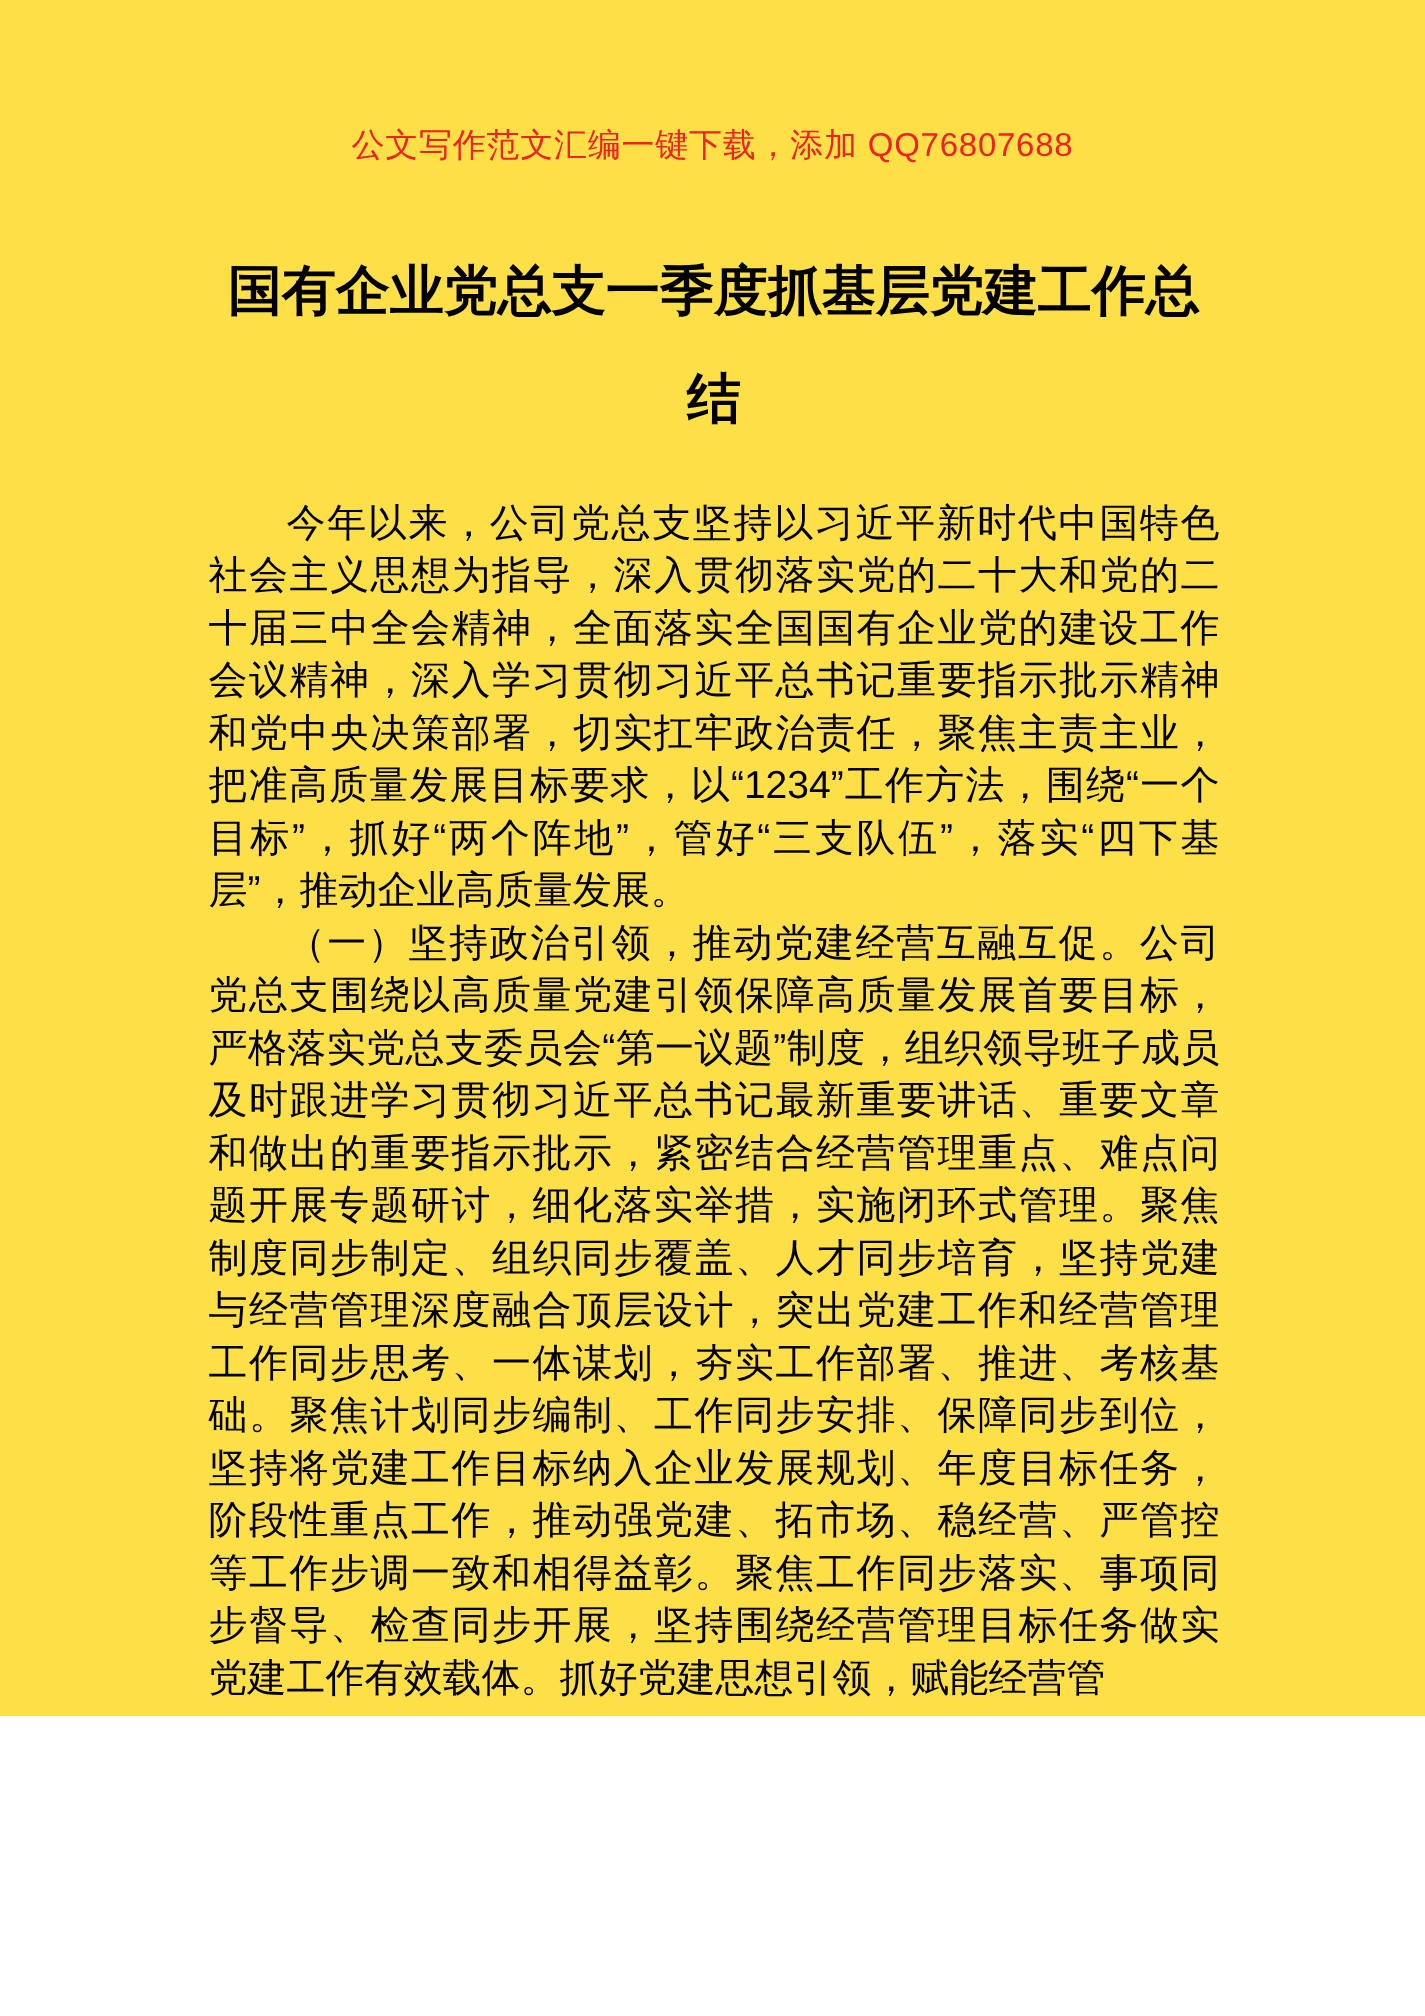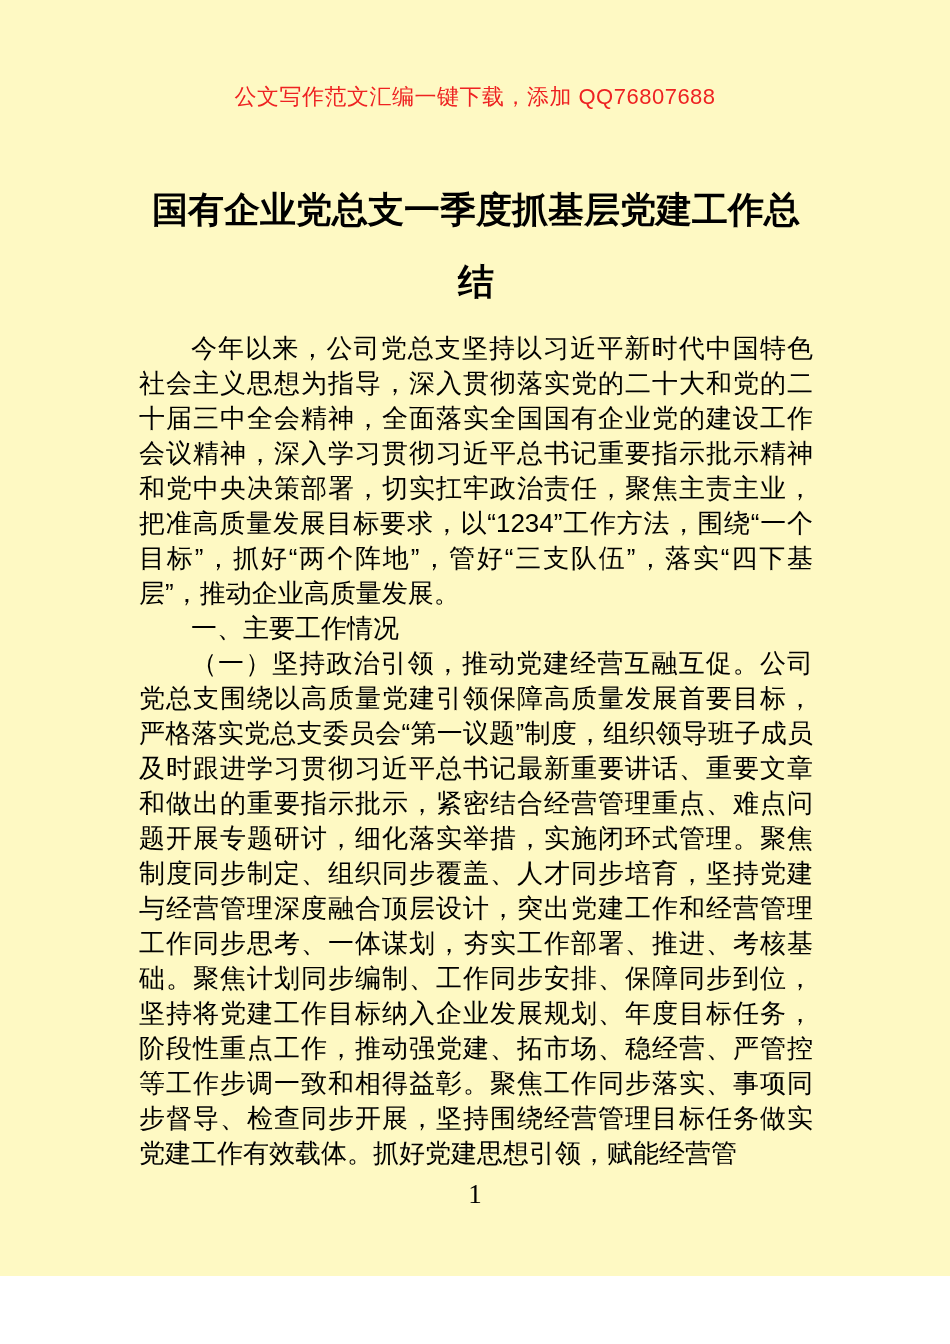--- a/index.html
+++ b/index.html
@@ -3,41 +3,41 @@
 <meta charset="utf-8">
 <style>
   html, body {
     margin: 0;
     padding: 0;
     background: #ffffff;
   }
   .page {
     position: relative;
     width: 950px;
-    height: 1276px;
-    background: #fef9c3;
+    height: 1144px;
+    background: #fde047;
     overflow: hidden;
     font-family: "Liberation Sans", sans-serif;
     color: #000000;
   }
   .promo {
     position: absolute;
     top: 82px;
     left: 0;
     width: 100%;
     text-align: center;
     font-size: 22px;
     line-height: 30px;
     color: #ee2222;
     font-weight: 500;
     letter-spacing: 0.5px;
   }
   .title {
     position: absolute;
-    top: 174px;
+    top: 158px;
     left: 139px;
     width: 674px;
     margin: 0;
     text-align: center;
     font-size: 36px;
     line-height: 72px;
     font-weight: bold;
     color: #000000;
   }
   .content {
@@ -73,19 +73,18 @@
 <body>
 
 <div class="page">
 
   <div class="promo" style="color: rgb(238, 34, 34);">公文写作范文汇编一键下载，添加 QQ76807688</div>
 
   <h1 class="title">国有企业党总支一季度抓基层党建工作总结</h1>
 
   <div class="content">
     <p class="para">今年以来，公司党总支坚持以习近平新时代中国特色社会主义思想为指导，深入贯彻落实党的二十大和党的二十届三中全会精神，全面落实全国国有企业党的建设工作会议精神，深入学习贯彻习近平总书记重要指示批示精神和党中央决策部署，切实扛牢政治责任，聚焦主责主业，把准高质量发展目标要求，以“1234”工作方法，围绕“一个目标”，抓好“两个阵地”，管好“三支队伍”，落实“四下基层”，推动企业高质量发展。</p>
-    <p class="para">一、主要工作情况</p>
     <p class="para">（一）坚持政治引领，推动党建经营互融互促。公司党总支围绕以高质量党建引领保障高质量发展首要目标，严格落实党总支委员会“第一议题”制度，组织领导班子成员及时跟进学习贯彻习近平总书记最新重要讲话、重要文章和做出的重要指示批示，紧密结合经营管理重点、难点问题开展专题研讨，细化落实举措，实施闭环式管理。聚焦制度同步制定、组织同步覆盖、人才同步培育，坚持党建与经营管理深度融合顶层设计，突出党建工作和经营管理工作同步思考、一体谋划，夯实工作部署、推进、考核基础。聚焦计划同步编制、工作同步安排、保障同步到位，坚持将党建工作目标纳入企业发展规划、年度目标任务，阶段性重点工作，推动强党建、拓市场、稳经营、严管控等工作步调一致和相得益彰。聚焦工作同步落实、事项同步督导、检查同步开展，坚持围绕经营管理目标任务做实党建工作有效载体。抓好党建思想引领，赋能经营管</p>
   </div>
 
   <div class="page-number">1</div>
 
 </div>
 
 </body></html>

